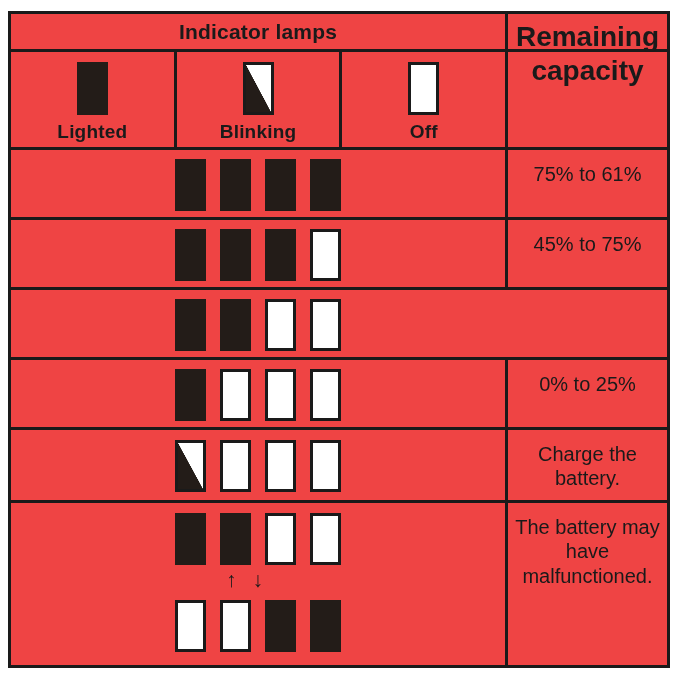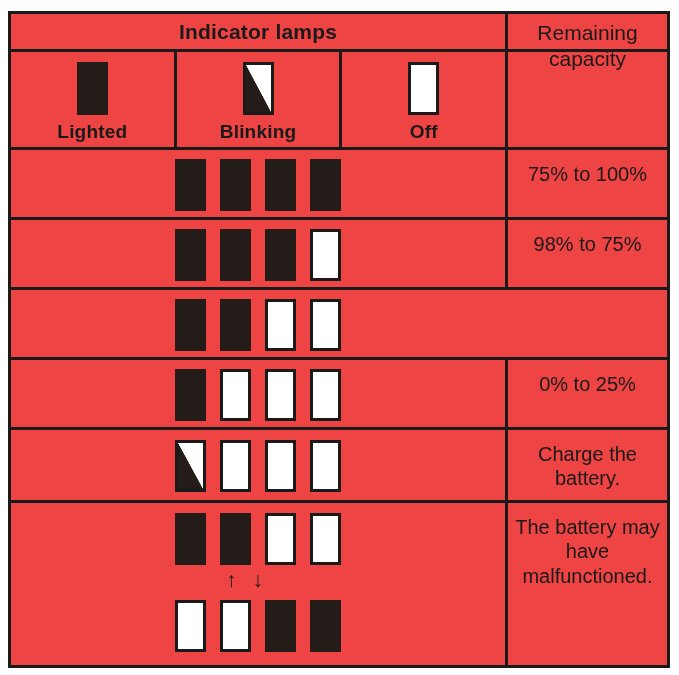--- a/index.html
+++ b/index.html
@@ -97,22 +97,22 @@
     text-align: right;
   }
 
   
   .cap-header {
     position: absolute;
     left: 0;
     top: 0;
     width: 100%;
     padding-top: 6px;
-    font-size: 21px;
-    font-weight: normal;
+    font-size: 28px;
+    font-weight: bold;
     line-height: 1.22;
     text-align: center;
     box-sizing: border-box;
   }
 
   .cap-text {
     font-size: 20px;
     line-height: 1.22;
     padding-top: 12px;
     box-sizing: border-box;
@@ -220,35 +220,35 @@
     <div class="row data-row">
       <div class="lamp-col">
         <div class="lamp-strip">
           <span class="lamp on"></span>
           <span class="lamp on"></span>
           <span class="lamp on"></span>
           <span class="lamp on"></span>
         </div>
       </div>
       <div class="cap-col">
-        <div class="cap-text">75% to 100%</div>
+        <div class="cap-text">75% to 61%</div>
       </div>
     </div>
 
     <div class="row data-row">
       <div class="lamp-col">
         <div class="lamp-strip">
           <span class="lamp on"></span>
           <span class="lamp on"></span>
           <span class="lamp on"></span>
           <span class="lamp off"></span>
         </div>
       </div>
       <div class="cap-col">
-        <div class="cap-text">98% to 75%</div>
+        <div class="cap-text">45% to 75%</div>
       </div>
     </div>
 
     <div class="row data-row">
       <div class="lamp-col">
         <div class="lamp-strip">
           <span class="lamp on"></span>
           <span class="lamp on"></span>
           <span class="lamp off"></span>
           <span class="lamp off"></span>

